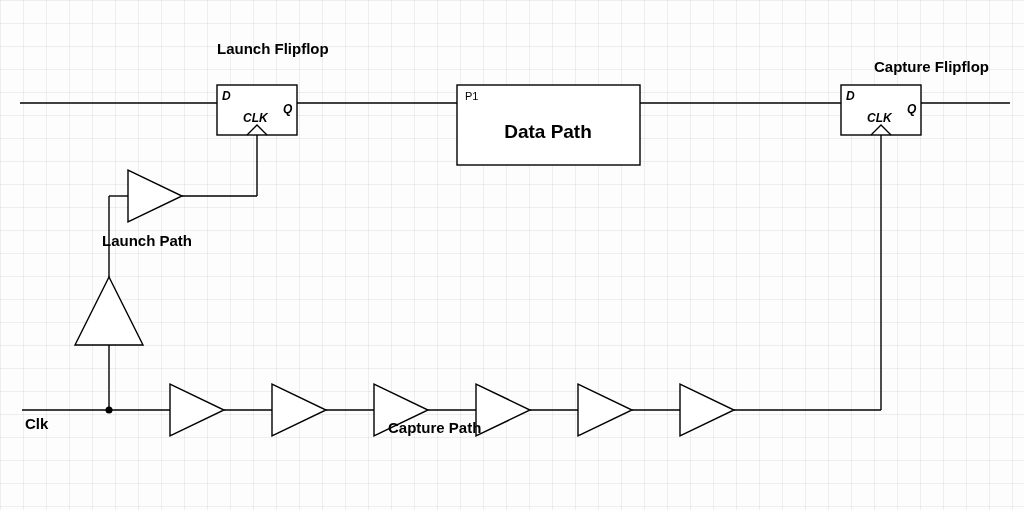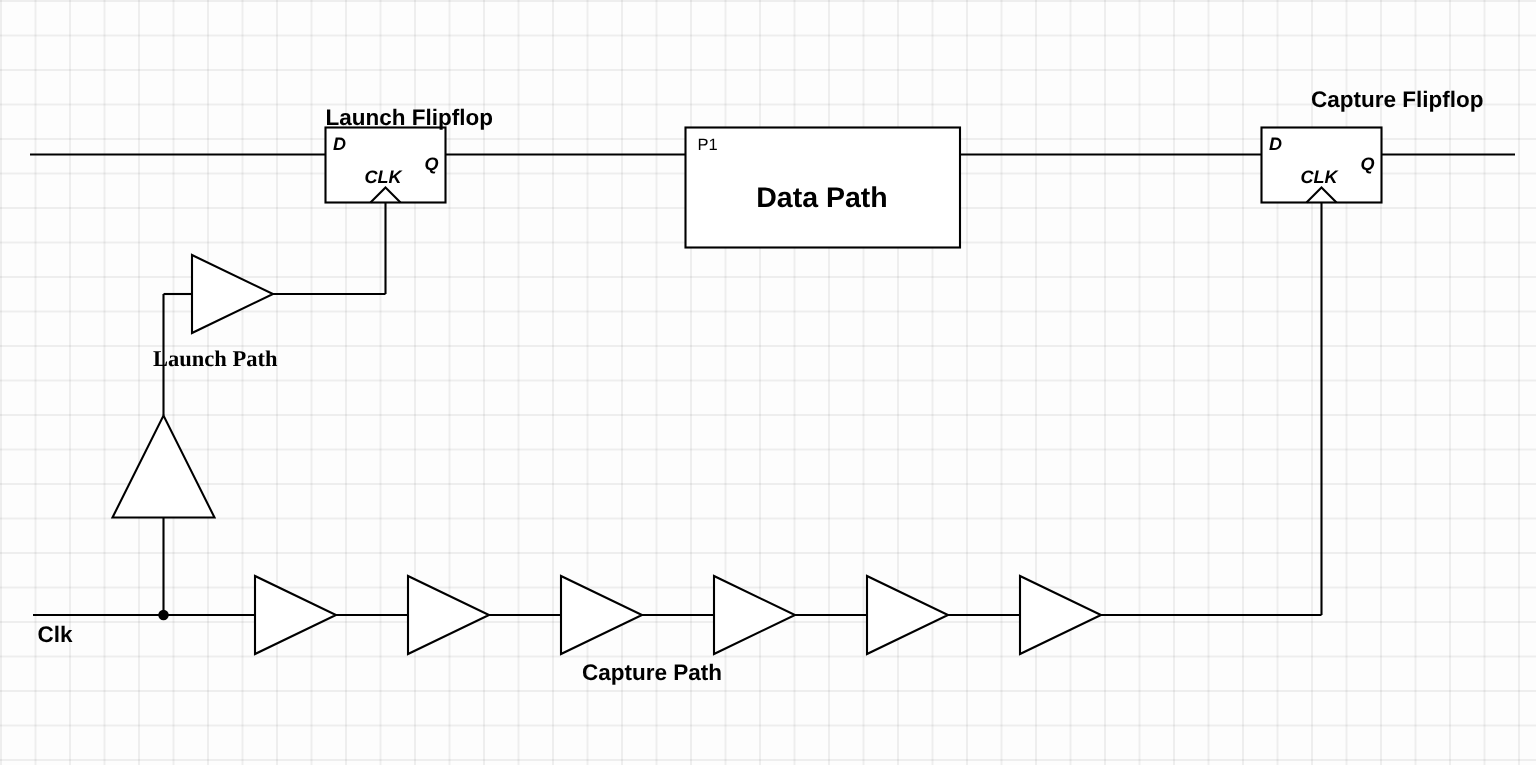--- a/index.html
+++ b/index.html
@@ -102,17 +102,17 @@
     <text x="846" y="100" font-size="12" font-style="italic" font-weight="bold">D</text>
     <text x="907" y="113" font-size="12" font-style="italic" font-weight="bold">Q</text>
     <text x="867" y="122" font-size="12" font-style="italic" font-weight="bold">CLK</text>
 
     <text x="465" y="100" font-size="11">P1</text>
 
     <text x="548" y="138" font-size="19" font-weight="bold" text-anchor="middle">Data Path</text>
   </g>
 </svg>
 
-<div class="label" style="left:217px; top:70px;">Launch Flipflop</div>
+<div class="label" style="left:217px; top:40px;">Launch Flipflop</div>
 <div class="label" style="left:874px; top:58px;">Capture Flipflop</div>
-<div class="label" style="left:102px; top:232px;font-family:Liberation Serif, serif;">Launch Path</div>
-<div class="label" style="left:388px; top:440px;">Capture Path</div>
+<div class="label" style="left:102px; top:232px;">Launch Path</div>
+<div class="label" style="left:388px; top:419px;">Capture Path</div>
 <div class="label" style="left:25px; top:415px;">Clk</div>
 
 </body></html>

